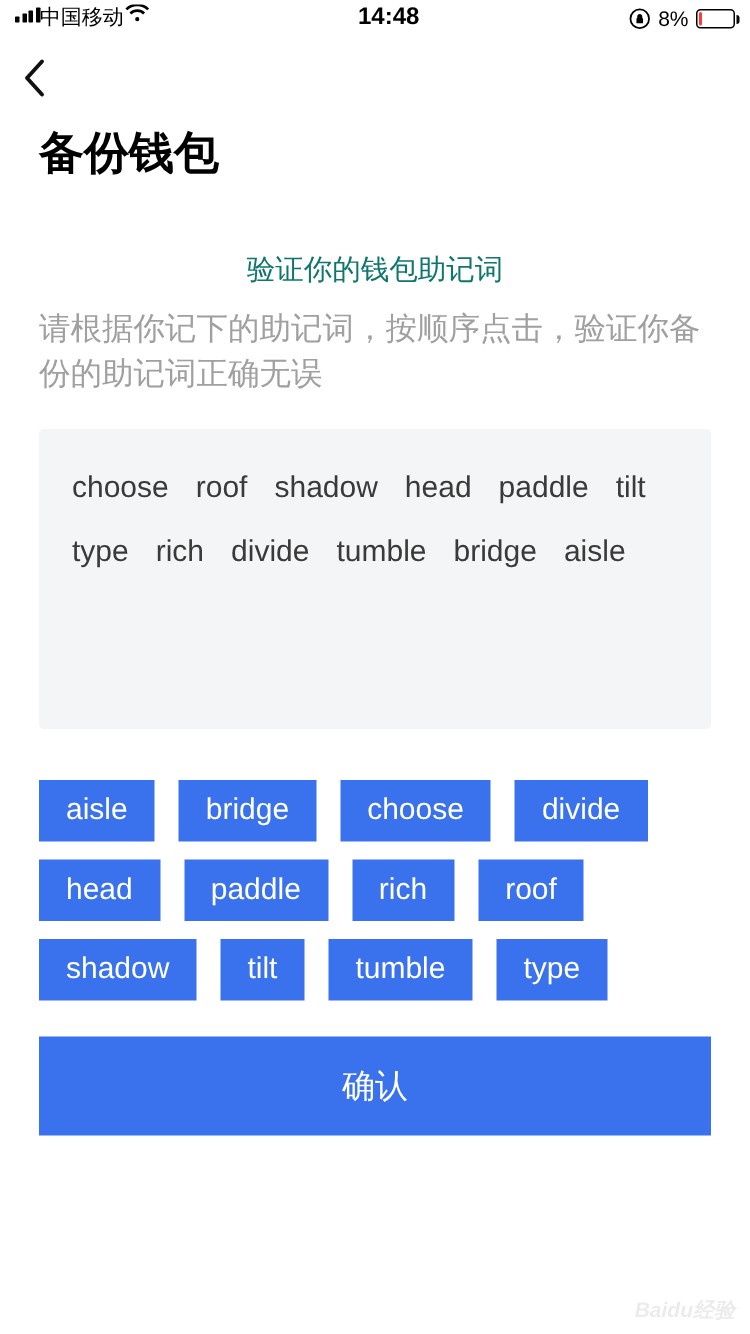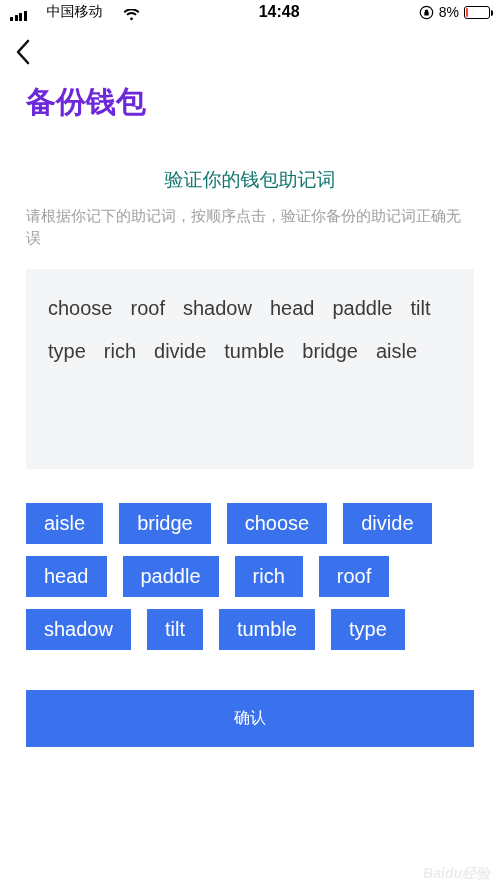--- a/index.html
+++ b/index.html
@@ -14,21 +14,21 @@
   .status-bar {
     height: 24px;
     display: flex;
     align-items: center;
     justify-content: space-between;
     padding: 0 10px;
     font-size: 15px;
     font-weight: 500;
     color: #000;
   }
-  .status-left { display: flex; align-items: flex-end; gap: 20px; }
+  .status-left { display: flex; align-items: flex-start; gap: 0; }
   .status-right { display: flex; align-items: center; gap: 5px; }
   .signal-bars { display: inline-flex; align-items: flex-end; gap: 1.5px; height: 12px; }
   .signal-bars span { width: 3px; background: #000; display: inline-block; border-radius: 0.5px; }
   .signal-bars span:nth-child(1){height:4px;}
   .signal-bars span:nth-child(2){height:6px;}
   .signal-bars span:nth-child(3){height:8px;}
   .signal-bars span:nth-child(4){height:10px;}
   .wifi-icon svg { display: block; }
   .carrier { font-size: 14px; }
   .time { font-size: 16px; font-weight: 600; }
@@ -50,33 +50,33 @@
     height: 56px;
     display: flex;
     align-items: center;
     padding: 0 14px;
   }
   .back-btn svg { display:block; }
   .content { padding: 0 26px; }
   .page-title {
     font-size: 30px;
     font-weight: 700;
-    color: #6d28d9;
+    color: #000000;
     margin-top: 2px;
     margin-bottom: 44px;
   }
   .subtitle {
     text-align: center;
     font-size: 19px;
     color: #0f766e;
     font-weight: 500;
     margin-bottom: 12px;
   }
   .instruction {
-    font-size: 15px;
+    font-size: 21px;
     color: #a0a0a0;
     line-height: 1.45;
     margin-bottom: 20px;
   }
   .display-box {
     background: #f4f5f7;
     border-radius: 3px;
     padding: 28px 22px 12px 22px;
     min-height: 200px;
   }
@@ -98,25 +98,25 @@
   .word-chip {
     background: #3a72ed;
     color: #fff;
     font-size: 20px;
     padding: 9px 18px;
     border: none;
     cursor: pointer;
     font-family: inherit;
   }
   .confirm-btn {
-    margin-top: 40px;
+    margin-top: 24px;
     width: 100%;
     background: #3a72ed;
     color: #fff;
-    font-size: 16px;
+    font-size: 22px;
     padding: 18px 0;
     border: none;
     cursor: pointer;
     font-family: inherit;
   }
   .watermark {
     position: absolute;
     right: 10px;
     bottom: 6px;
     font-size: 14px;

